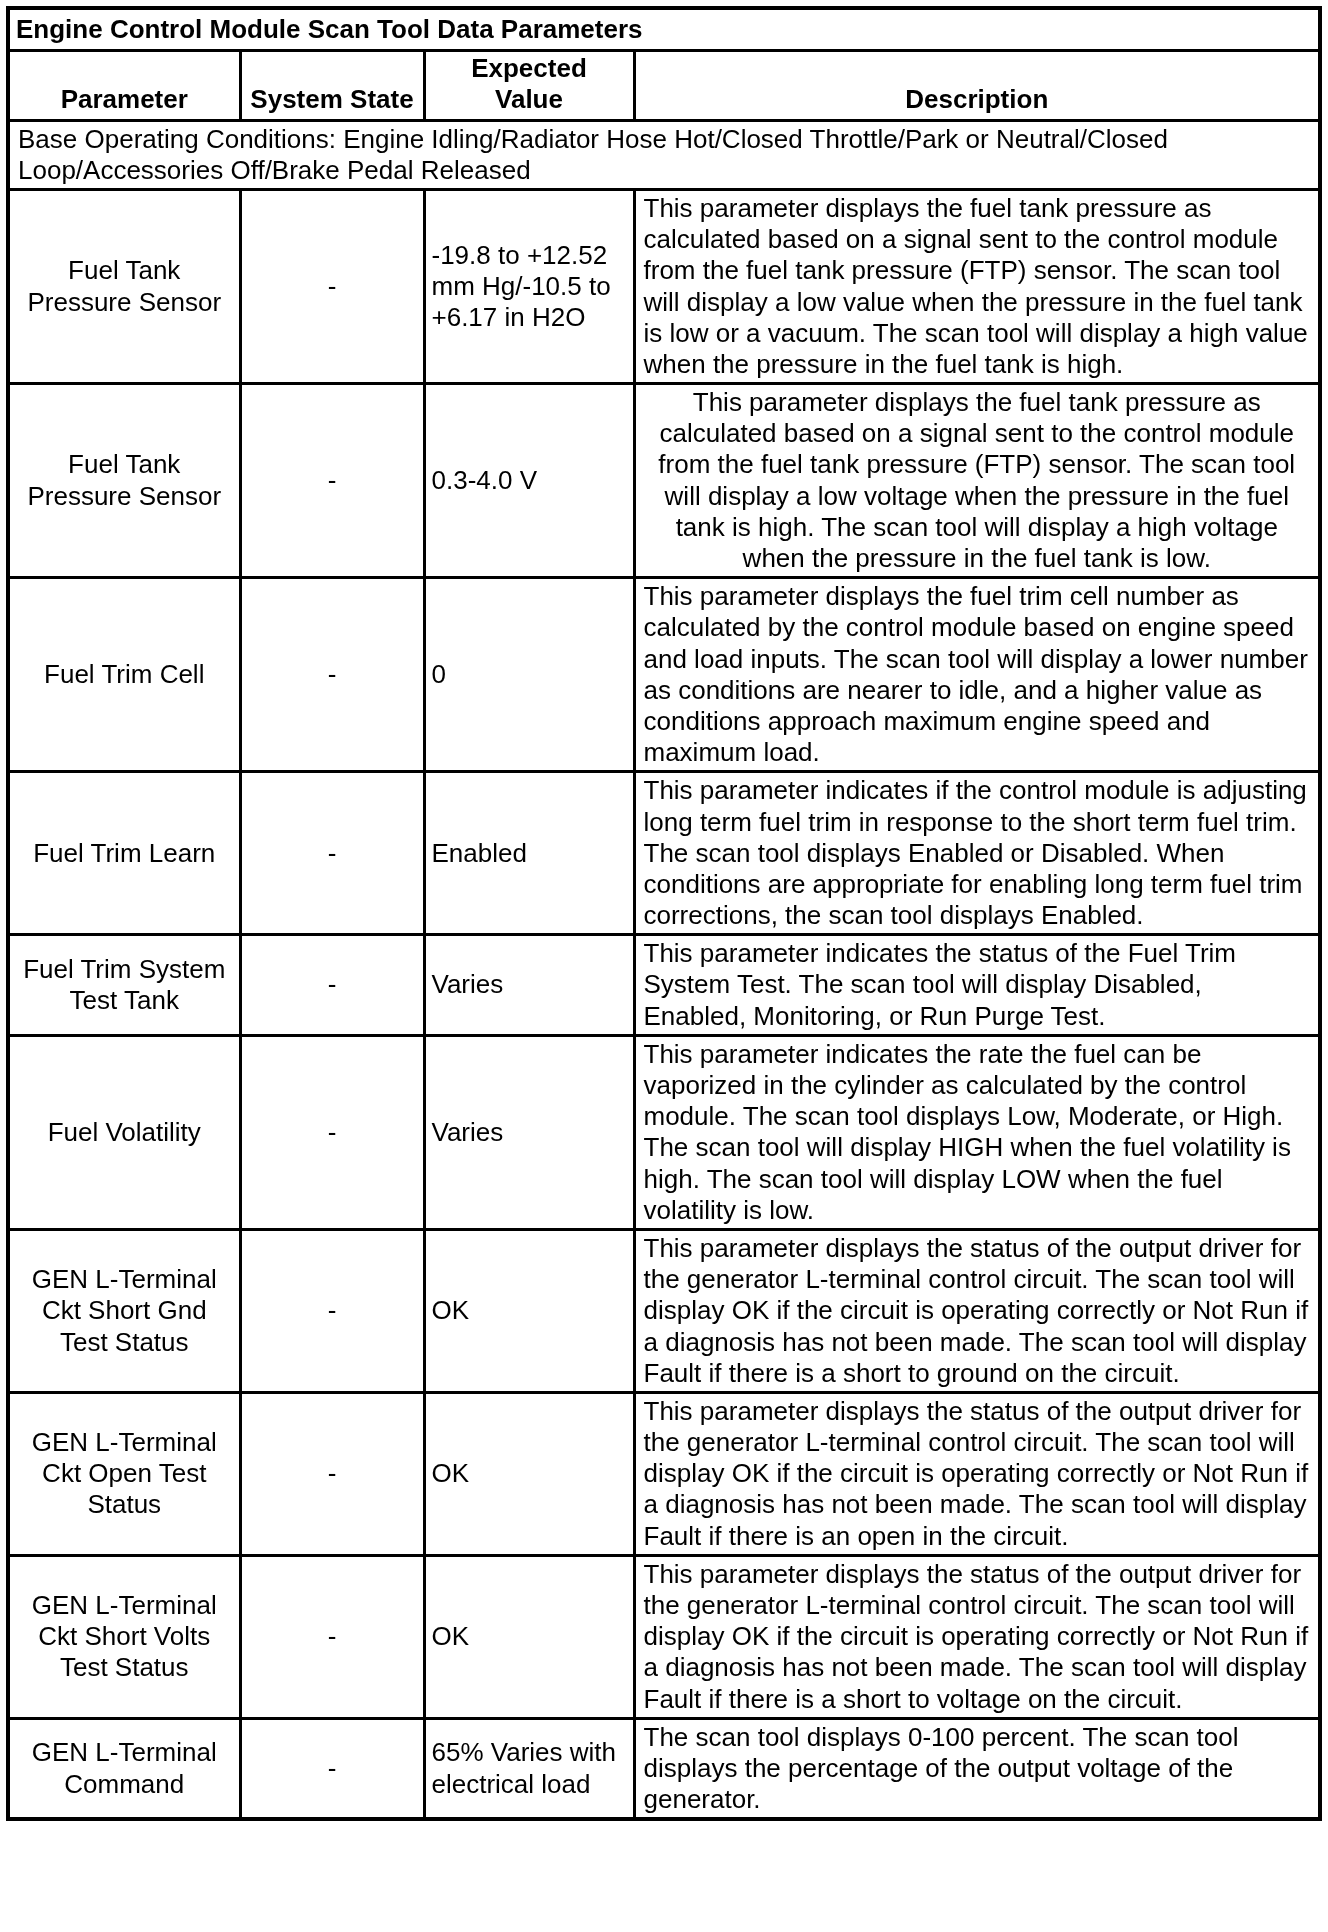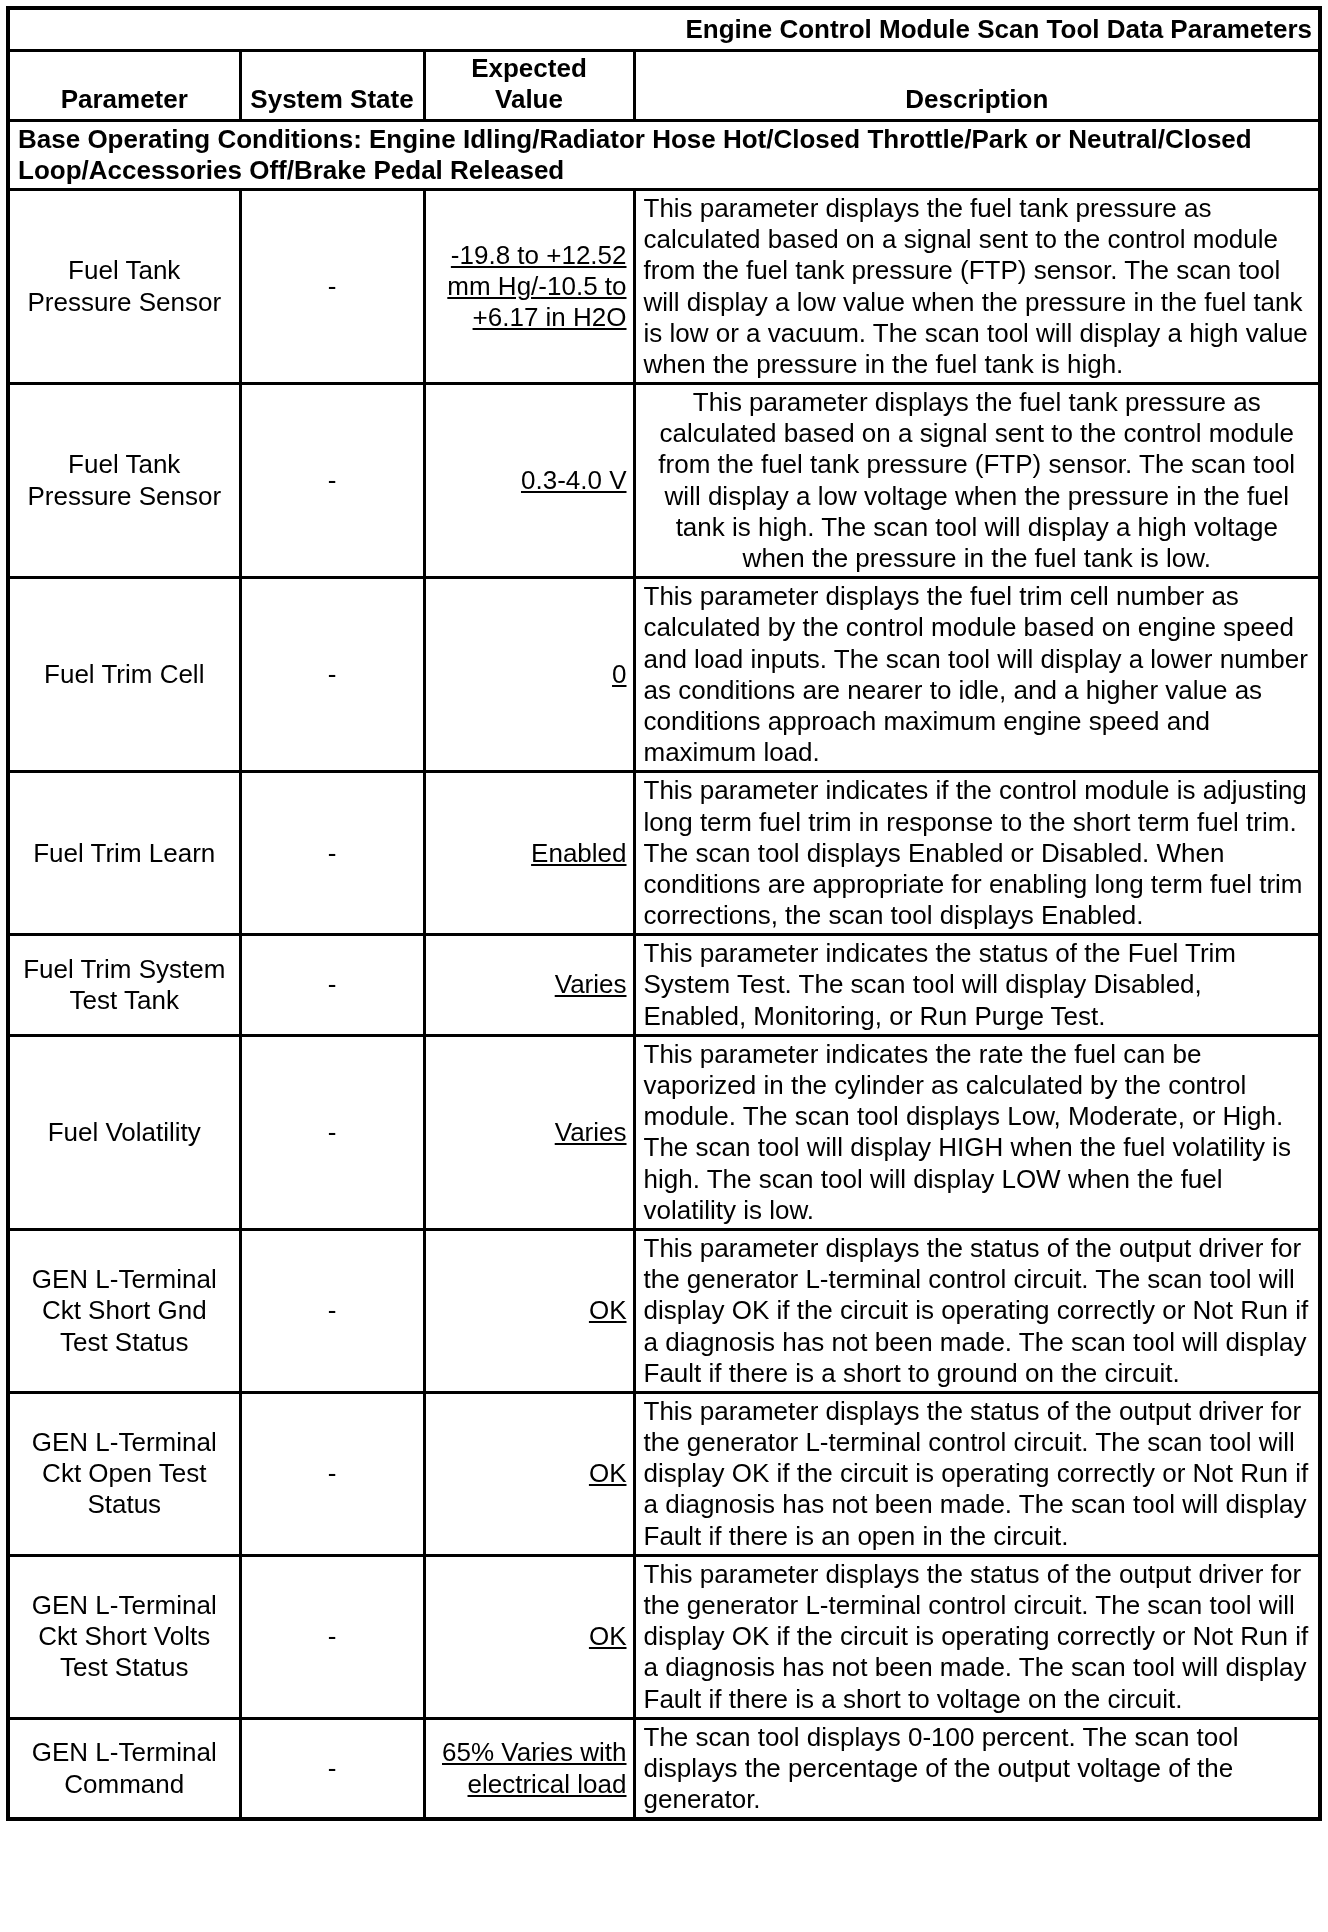--- a/index.html
+++ b/index.html
@@ -24,48 +24,47 @@
   }
   col.c-param { width: 232px; }
   col.c-state { width: 184px; }
   col.c-value { width: 210px; }
   th, td {
     border: 3px solid #000000;
     padding: 1px 6px;
     overflow: hidden;
   }
   th.title-cell {
-    text-align: right;
+    text-align: left;
     font-weight: bold;
     padding: 4px 6px;
   }
   th.col-header {
     font-weight: bold;
     text-align: center;
     vertical-align: bottom;
     padding-bottom: 3px;
     white-space: pre-line;
   }
   td.section-cell {
-    font-weight: bold;
+    font-weight: normal;
     text-align: left;
     padding: 2px 8px;
   }
   td.param {
     text-align: center;
     vertical-align: middle;
   }
   td.state {
     text-align: center;
     vertical-align: middle;
   }
   td.value {
-    text-align: right;
+    text-align: left;
     vertical-align: middle;
-    text-decoration: underline;
   }
   td.desc {
     text-align: left;
     vertical-align: middle;
     padding: 2px 8px;
   }
   td.desc.center {
     text-align: center;
   }
 </style>

